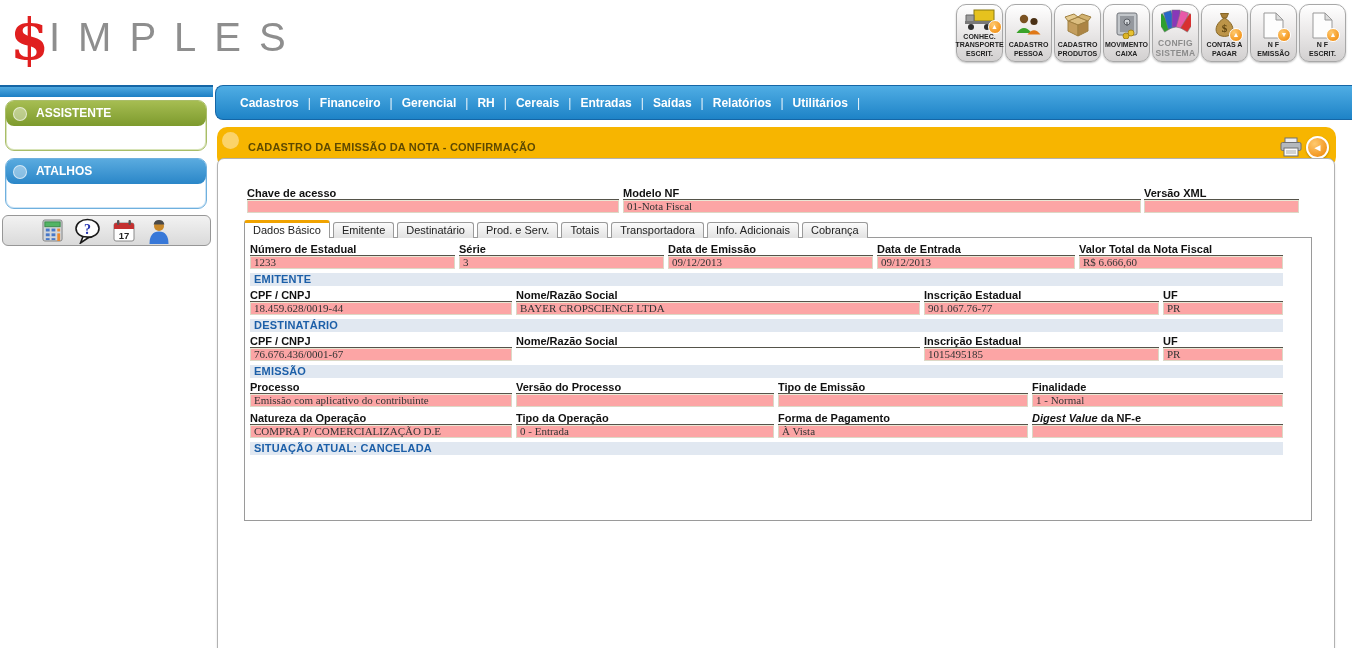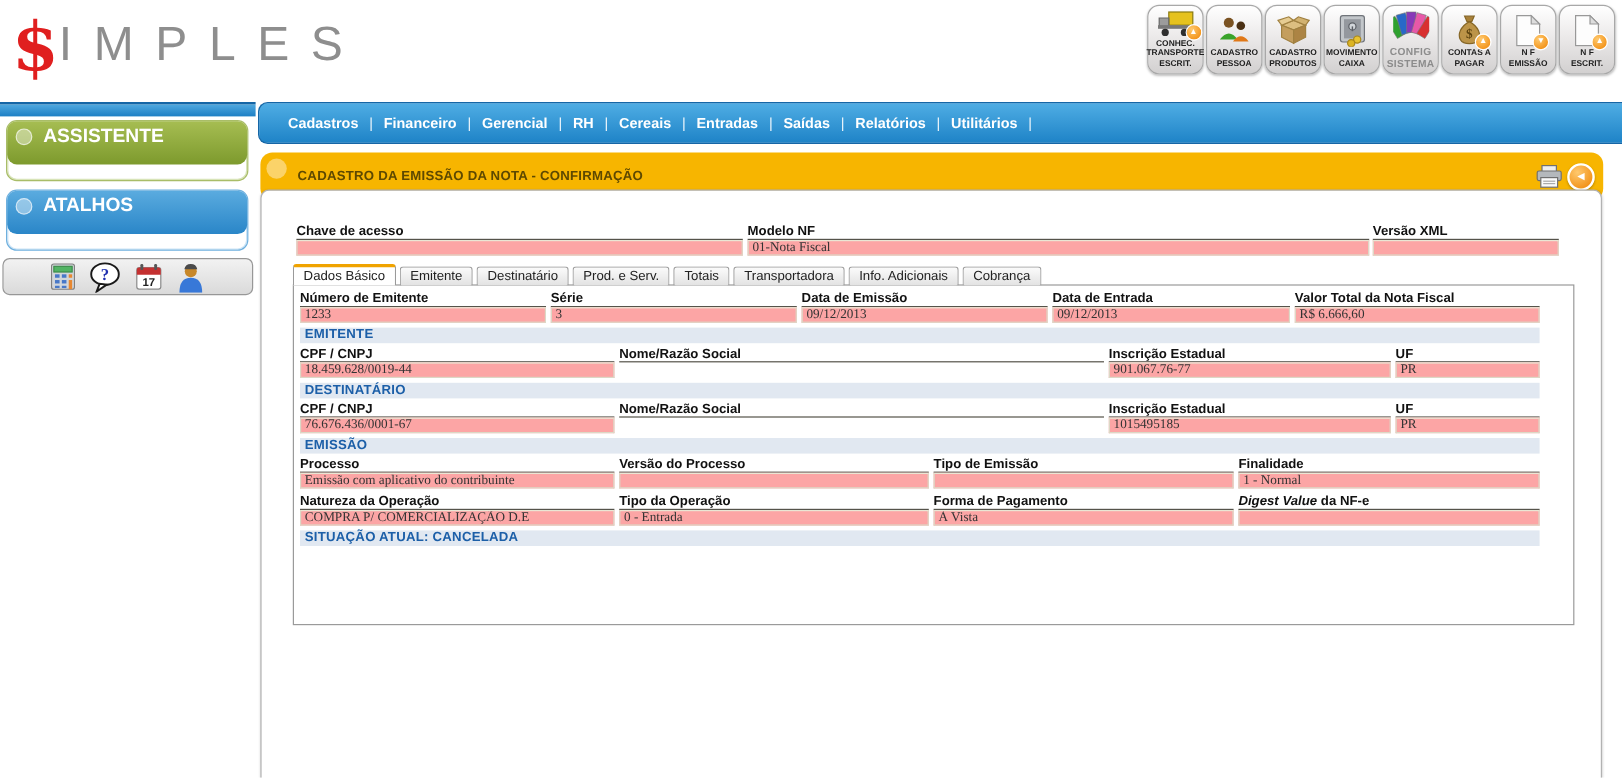--- a/index.html
+++ b/index.html
@@ -29,21 +29,21 @@
     right:-6px; bottom:-1px; }
   .badge.up::before { content:"▲"; }
   .badge.down::before { content:"▼"; }
   .tlabel { font-size:7px; font-weight:bold; color:#222; text-align:center; white-space:pre-line; line-height:1.2; }
   .tbtn.config .tlabel { color:#8c8c8c; font-size:8.5px; letter-spacing:.3px; }
 
   
   .side-strip { position:absolute; top:85px; left:0; width:213px; height:12px;
     background:linear-gradient(#4fa9e0,#1d7fc4); border-top:2px solid #1566a6; }
   .spanel { position:absolute; left:5px; width:202px; height:51px; background:#fff; border-radius:9px; }
-  .spanel .phead { height:36px; border-radius:8px; color:#fff; font-size:16px; font-weight:bold;
+  .spanel .phead { height:25px; border-radius:8px; color:#fff; font-size:12px; font-weight:bold;
     line-height:25px; padding-left:30px; position:relative; cursor:pointer; }
   .spanel .phead::before { content:""; position:absolute; left:7px; top:6px; width:12px; height:12px;
     border-radius:50%; background:rgba(255,255,255,.4); border:1px solid rgba(255,255,255,.6); }
   .spanel.assist { top:100px; border:1px solid #a9bd68; box-shadow:0 0 0 1px #d8e4b8 inset; }
   .spanel.assist .phead { background:linear-gradient(#a6bd52,#7d9a2d); }
   .spanel.atalhos { top:158px; border:1px solid #6fb0de; box-shadow:0 0 0 1px #cce4f6 inset; }
   .spanel.atalhos .phead { background:linear-gradient(#5aabdf,#2a86c8); }
 
   .iconbar { position:absolute; top:215px; left:2px; width:209px; height:31px;
     background:linear-gradient(#f2f2f2,#dadada); border:1px solid #979797; border-radius:6px;
@@ -337,21 +337,21 @@
     <span class="tab">Totais</span>
     <span class="tab">Transportadora</span>
     <span class="tab">Info. Adicionais</span>
     <span class="tab">Cobrança</span>
   </div>
 
   <div class="inner">
 
     <div class="frow mt5">
       <div class="fcol w1a">
-        <div class="flabel">Número de Emitente</div>
+        <div class="flabel">Número de Estadual</div>
         <div class="fvalue">1233</div>
       </div>
       <div class="fcol w1b">
         <div class="flabel">Série</div>
         <div class="fvalue">3</div>
       </div>
       <div class="fcol w1c">
         <div class="flabel">Data de Emissão</div>
         <div class="fvalue">09/12/2013</div>
       </div>
@@ -367,20 +367,21 @@
 
     <div class="band">EMITENTE</div>
 
     <div class="frow">
       <div class="fcol w2a">
         <div class="flabel">CPF / CNPJ</div>
         <div class="fvalue">18.459.628/0019-44</div>
       </div>
       <div class="fcol w2b">
         <div class="flabel">Nome/Razão Social</div>
+        <div class="fvalue">BAYER CROPSCIENCE LTDA</div>
       </div>
       <div class="fcol w2c">
         <div class="flabel">Inscrição Estadual</div>
         <div class="fvalue">901.067.76-77</div>
       </div>
       <div class="fcol w2d">
         <div class="flabel">UF</div>
         <div class="fvalue">PR</div>
       </div>
     </div>

